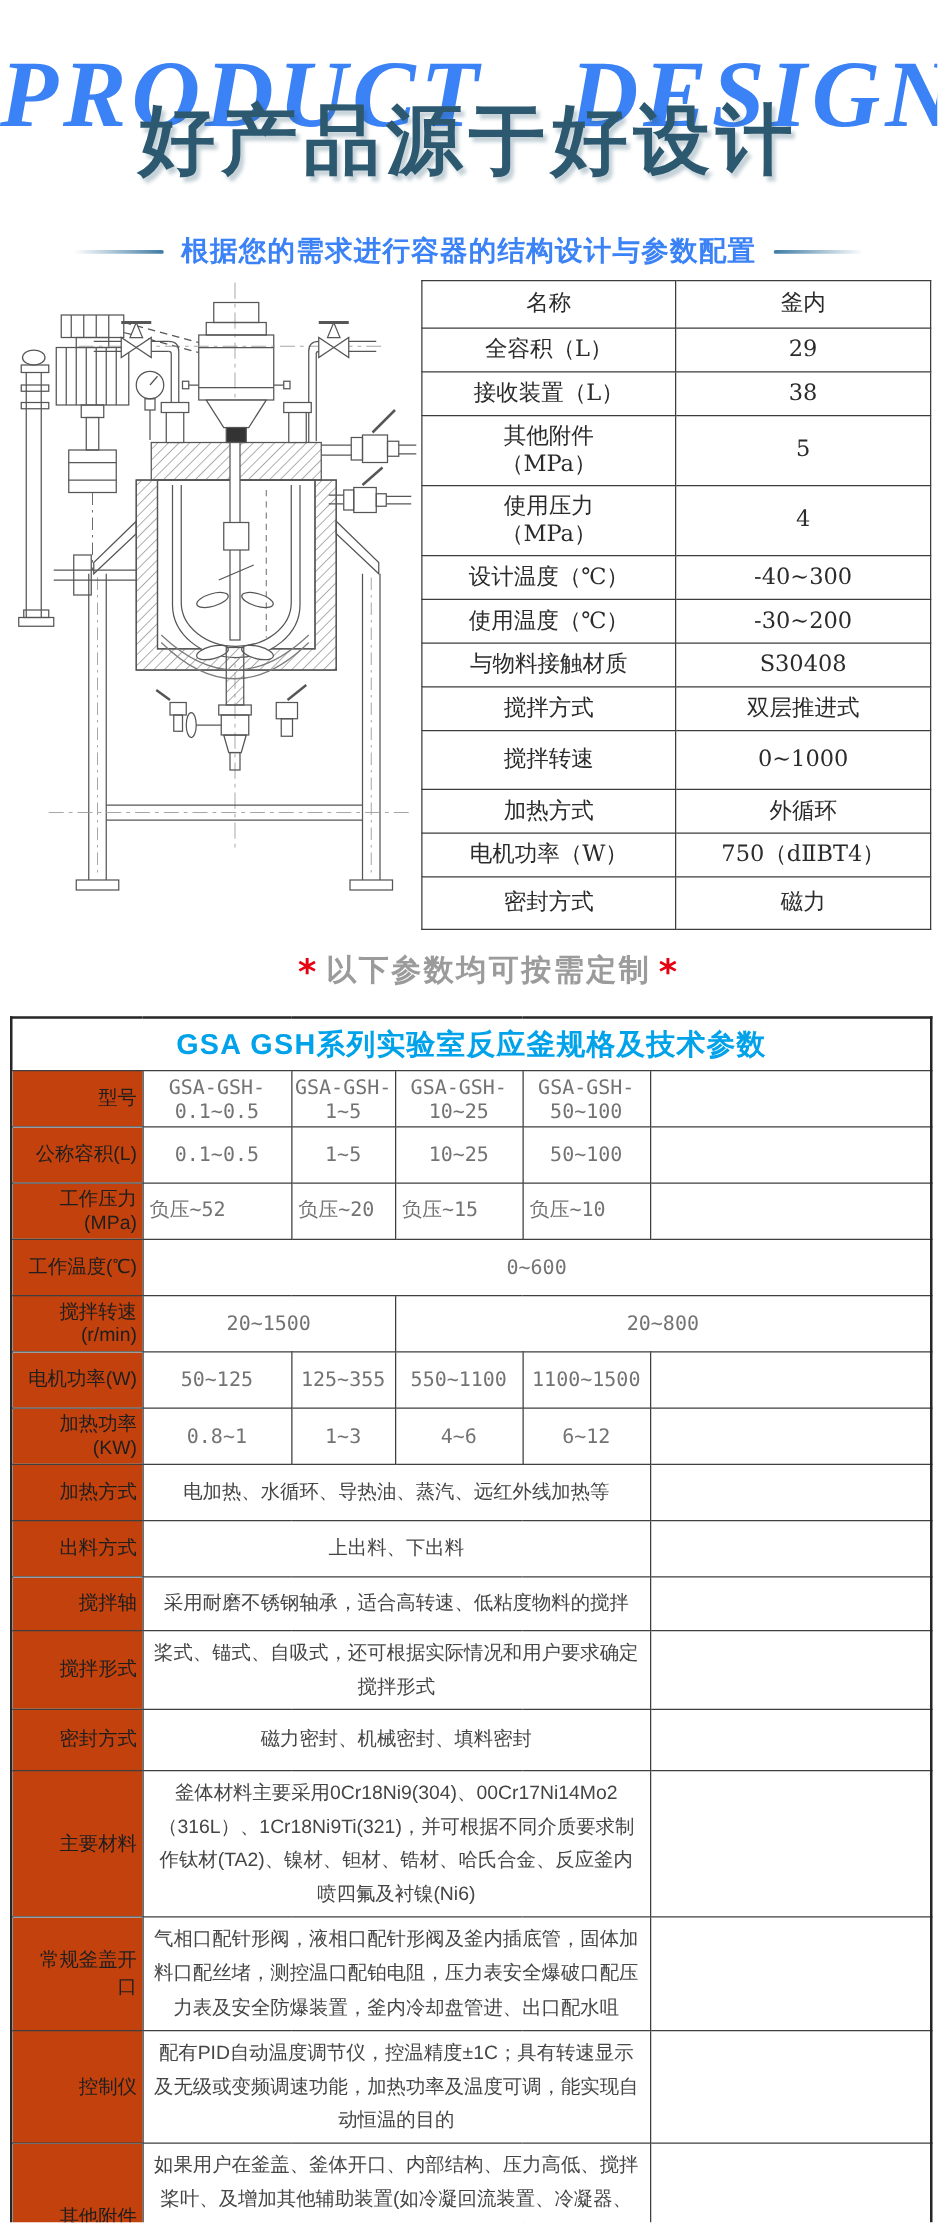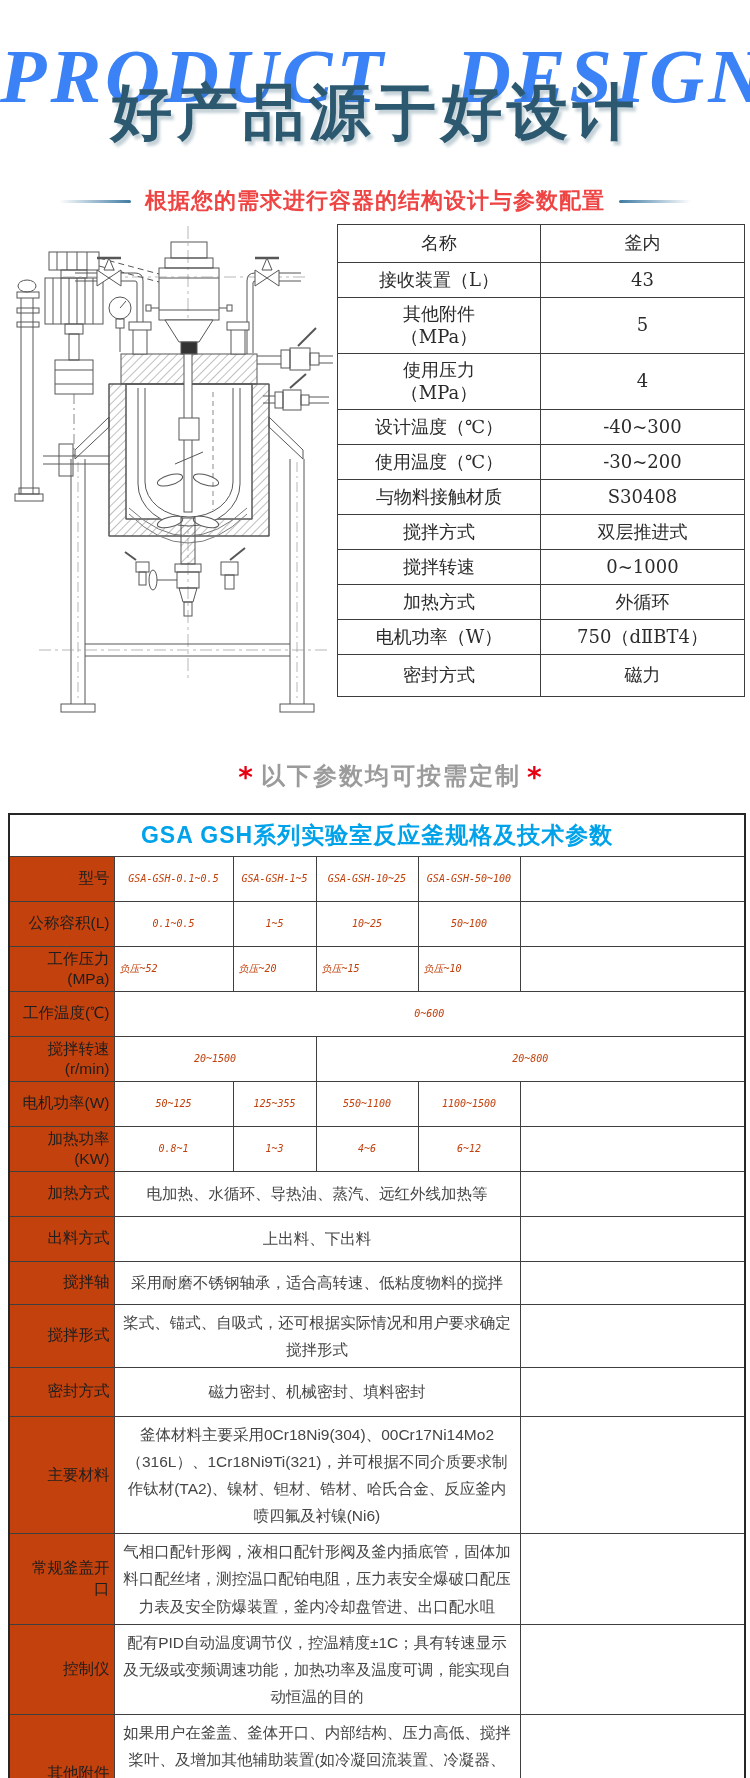--- a/index.html
+++ b/index.html
@@ -9,21 +9,21 @@
   
   .watermark{position:absolute;top:30px;left:0;width:750px;height:92px;line-height:92px;
     text-align:center;white-space:nowrap;overflow:hidden;
     font-family:"Liberation Serif",serif;font-style:italic;font-weight:bold;
     font-size:76px;letter-spacing:4px;word-spacing:46px;color:#3b82f6;user-select:none;}
   .main-title{position:absolute;top:72px;left:0;width:750px;text-align:center;
     font-size:61px;font-weight:900;letter-spacing:5px;color:#2c5870;
     text-shadow:3px 4px 3px rgba(44,88,112,.28);}
   .subtitle-row{position:absolute;top:186px;left:0;width:750px;display:flex;
     align-items:center;justify-content:center;gap:14px;}
-  .subtitle{font-size:22px;font-weight:bold;color:#ef4444;letter-spacing:1px;}
+  .subtitle{font-size:22px;font-weight:bold;color:#3b82f6;letter-spacing:1px;}
   .sub-line{width:72px;height:3px;border-radius:2px;}
   .sub-line.l{background:linear-gradient(to left,#3f7ba3,rgba(63,123,163,0));}
   .sub-line.r{background:linear-gradient(to right,#3f7ba3,rgba(63,123,163,0));}
 
   
   .spec-table{position:absolute;left:337px;top:224px;width:407px;border-collapse:collapse;
     table-layout:fixed;font-family:"DejaVu Serif",serif;color:#2b2b2b;}
   .spec-table td{border:1.5px solid #3d3d3d;text-align:center;vertical-align:middle;
     font-size:18px;white-space:pre-line;line-height:1.25;padding:1px 2px;}
 
@@ -35,22 +35,22 @@
 
   
   .main-table{position:absolute;left:8px;top:813px;width:736px;border-collapse:collapse;
     table-layout:fixed;color:#474747;}
   .main-table td{border:1px solid #3f3f3f;vertical-align:middle;overflow:hidden;}
   .main-table{border:2px solid #262626;}
   .mt-title{color:#00a2e9;font-size:23px;font-weight:bold;text-align:center;
     letter-spacing:1px;font-family:"Liberation Sans",sans-serif;}
   .mt-label{background:#c2410c;font-weight:normal;color:#1e1e1e;font-size:15.5px;
     text-align:right;padding:2px 4px 2px 7px;font-family:"Liberation Sans",sans-serif;}
-  .mt-val{font-family:"DejaVu Sans Mono",monospace;font-size:10px;text-align:center;
-    color:#c2410c;font-style:italic;}
+  .mt-val{font-family:"DejaVu Sans Mono",monospace;font-size:16px;text-align:center;
+    color:#737373;}
   .mt-val.left{text-align:left;padding-left:5px;margin-top:36px;}
   .mt-long{font-size:15.5px;text-align:center;line-height:1.75;padding:4px 8px;
     color:#454545;}
   tr.h42{height:42px}tr.h45{height:45px}tr.h43{height:43px}tr.h49{height:49px}
   tr.h87{height:87px}tr.h88{height:88px}tr.h75{height:75px}tr.h80{height:80px}
 
   
   .drawing{position:absolute;left:5px;top:212px;}
 </style>
 </head>
@@ -243,22 +243,26 @@
     <colgroup>
         <col style="width:203px">
         <col style="width:204px">
       </colgroup>
     <tbody>
         <tr style="height:38px">
       <td>名称</td>
       <td>釜内</td>
     </tr>
     <tr style="height:35px">
+          <td>全容积（L）</td>
+          <td>29</td>
+        </tr>
+    <tr style="height:35px">
           <td>接收装置（L）</td>
-          <td>43</td>
+          <td>38</td>
         </tr>
     <tr style="height:56px">
           <td>其他附件
 （MPa）</td>
           <td>5</td>
         </tr>
     <tr style="height:56px">
           <td>使用压力
 （MPa）</td>
           <td>4</td>
@@ -272,21 +276,21 @@
           <td>-30~200</td>
         </tr>
     <tr style="height:35px">
           <td>与物料接触材质</td>
           <td>S30408</td>
         </tr>
     <tr style="height:35px">
           <td>搅拌方式</td>
           <td>双层推进式</td>
         </tr>
-    <tr style="height:35px">
+    <tr style="height:47px">
           <td>搅拌转速</td>
           <td>0~1000</td>
         </tr>
     <tr style="height:35px">
           <td>加热方式</td>
           <td>外循环</td>
         </tr>
     <tr style="height:35px">
           <td>电机功率（W）</td>
           <td>750（dⅡBT4）</td>

